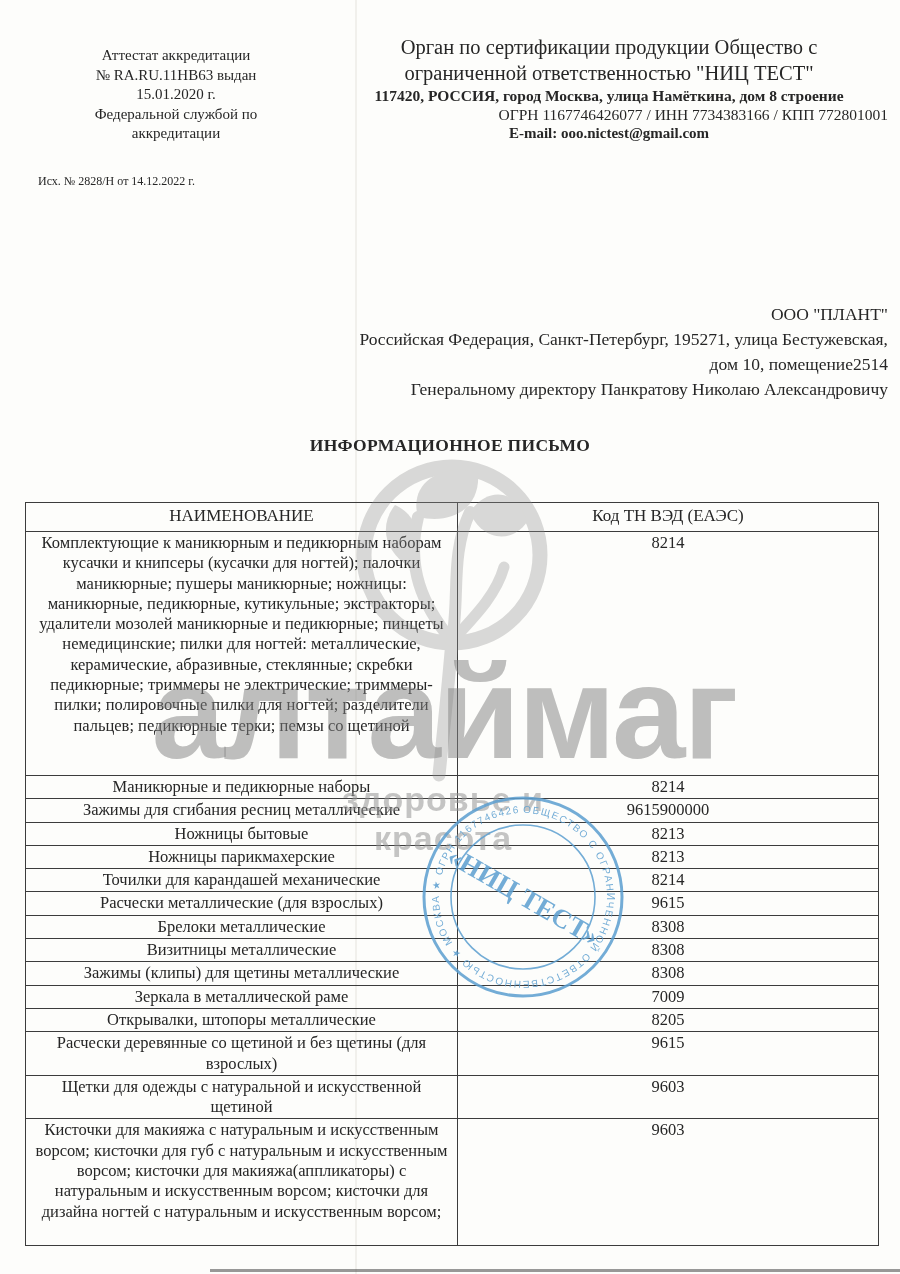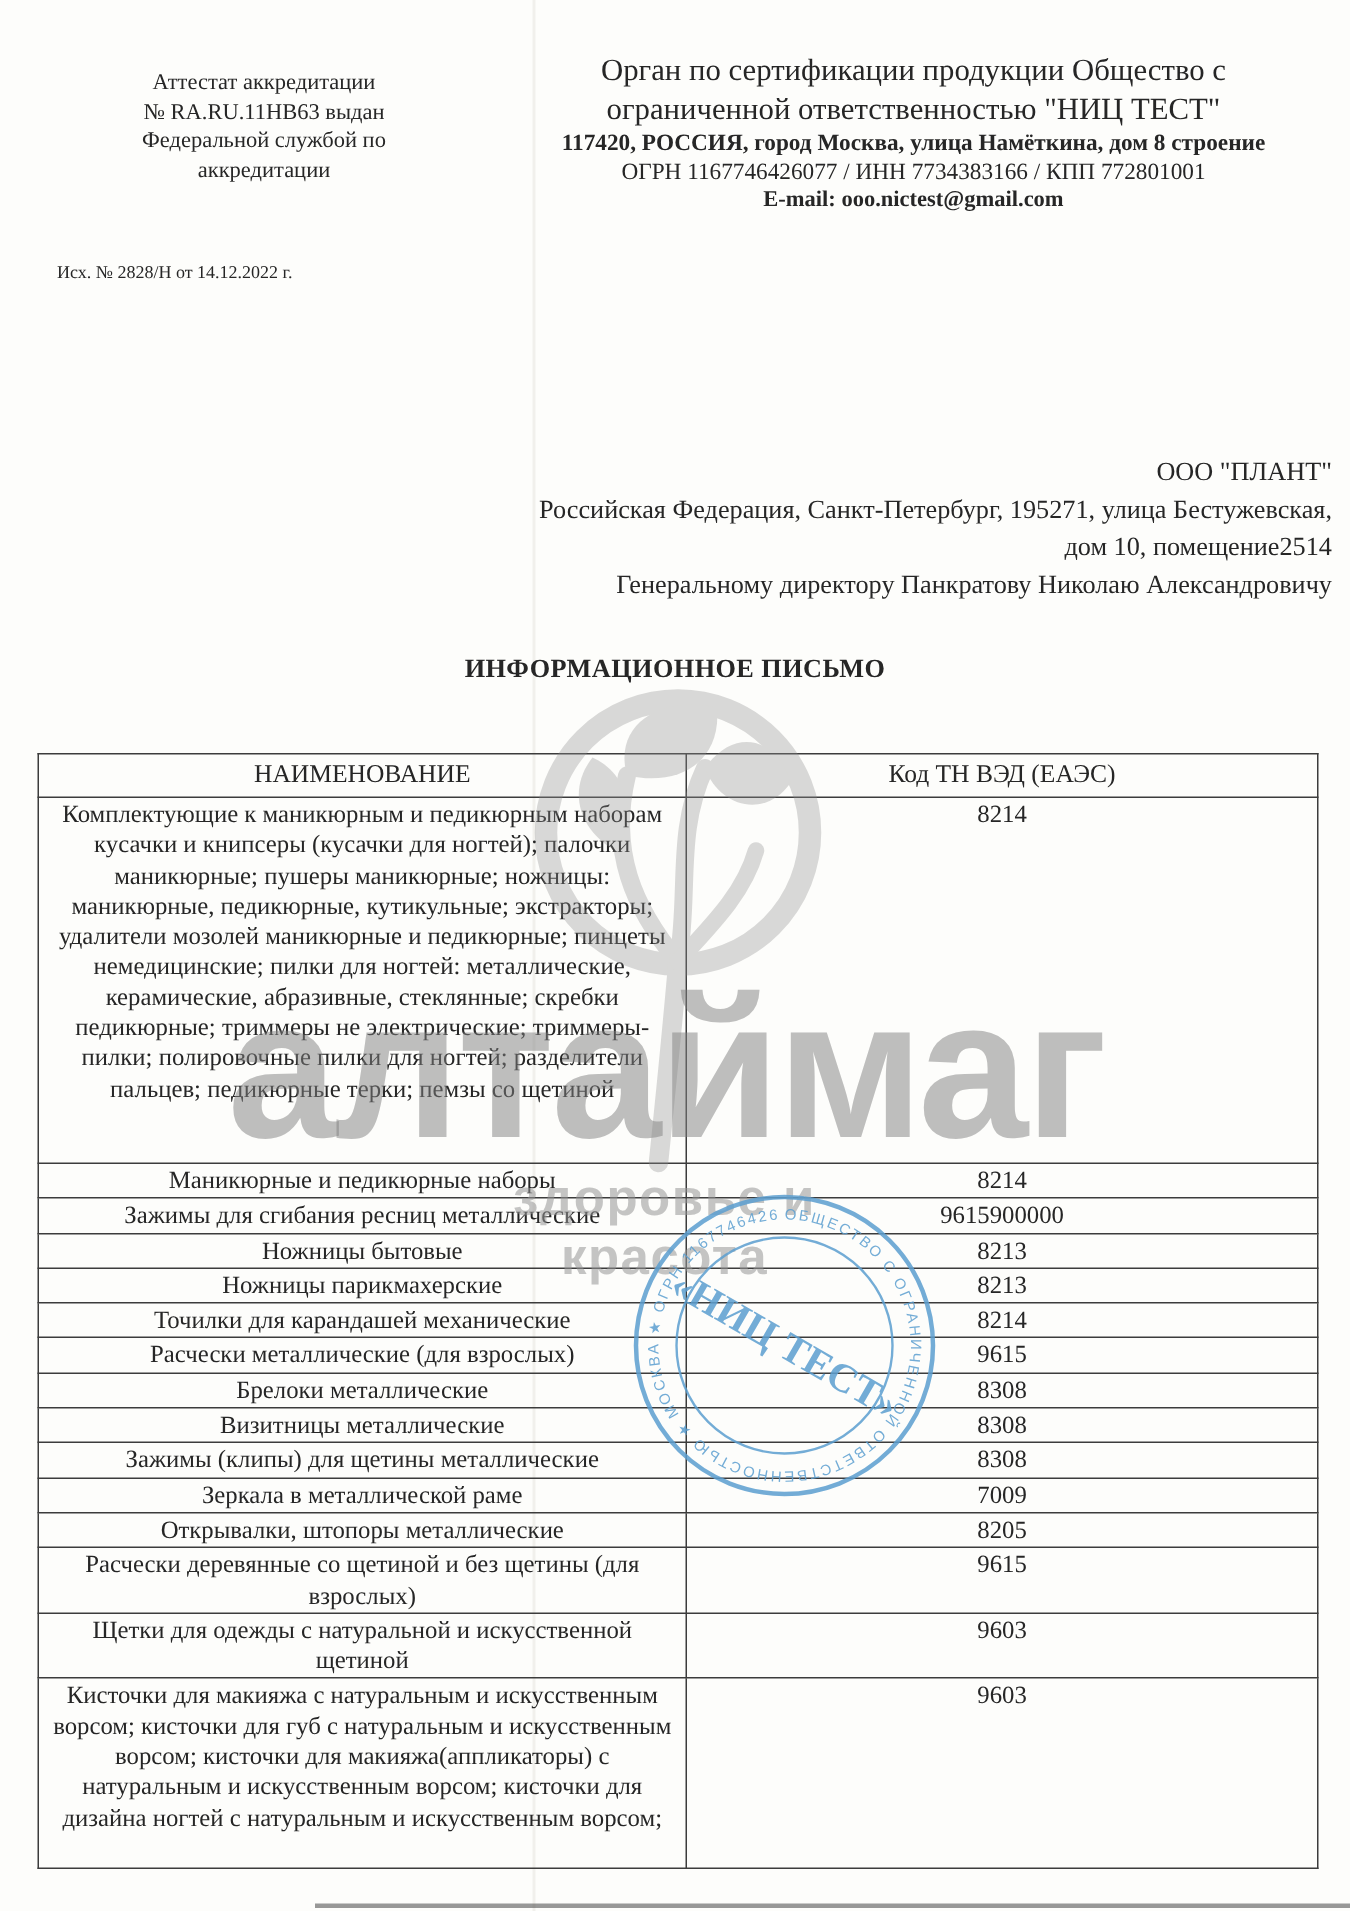--- a/index.html
+++ b/index.html
@@ -10,21 +10,21 @@
   }
   .fold-line{position:absolute;left:355px;top:0;width:2px;height:1274px;background:rgba(160,150,130,0.12);}
   .bottom-edge{position:absolute;left:210px;top:1269px;width:690px;height:3px;background:rgba(70,70,70,0.55);}
 
   
   .acc-block{position:absolute;left:58px;top:46px;width:236px;text-align:center;font-size:15px;line-height:19.5px;}
   .ref-line{position:absolute;left:38px;top:174px;font-size:12px;}
   .org-block{position:absolute;left:330px;top:34px;width:558px;text-align:center;}
   .org-name{font-size:20.5px;line-height:26px;}
   .org-addr{font-size:15.5px;line-height:19px;font-weight:700;}
-  .org-reg{font-size:15.5px;line-height:19px;}
+  .org-reg{font-size:15.5px;line-height:19px;text-align:right;}
   .org-mail{font-size:15px;line-height:19px;font-weight:600;}
 
   
   .recipient{position:absolute;left:240px;top:302px;width:648px;text-align:right;font-size:17.5px;line-height:25px;}
 
   .doc-title{position:absolute;left:0;top:435px;width:900px;text-align:center;font-size:17.5px;font-weight:700;letter-spacing:0.3px;}
   .intro{position:absolute;left:38px;top:458px;width:845px;font-size:17.5px;line-height:22px;}
 
   
   .tbl-wrap{position:absolute;left:25px;top:502px;width:853px;z-index:2;}
@@ -61,20 +61,21 @@
 </head>
 <body>
 
 <div class="page">
 
   <div class="fold-line"></div>
 
   <div class="acc-block">
     <div>Аттестат аккредитации</div>
     <div>№ RA.RU.11НВ63 выдан</div>
+    <div>15.01.2020 г.</div>
     <div>Федеральной службой по</div>
     <div>аккредитации</div>
   </div>
 
   <div class="ref-line">Исх. № 2828/Н от 14.12.2022 г.</div>
 
   <div class="org-block">
     <div class="org-name">Орган по сертификации продукции Общество с</div>
     <div class="org-name">ограниченной ответственностью "НИЦ ТЕСТ"</div>
     <div class="org-addr">117420, РОССИЯ, город Москва, улица Намёткина, дом 8 строение</div>

